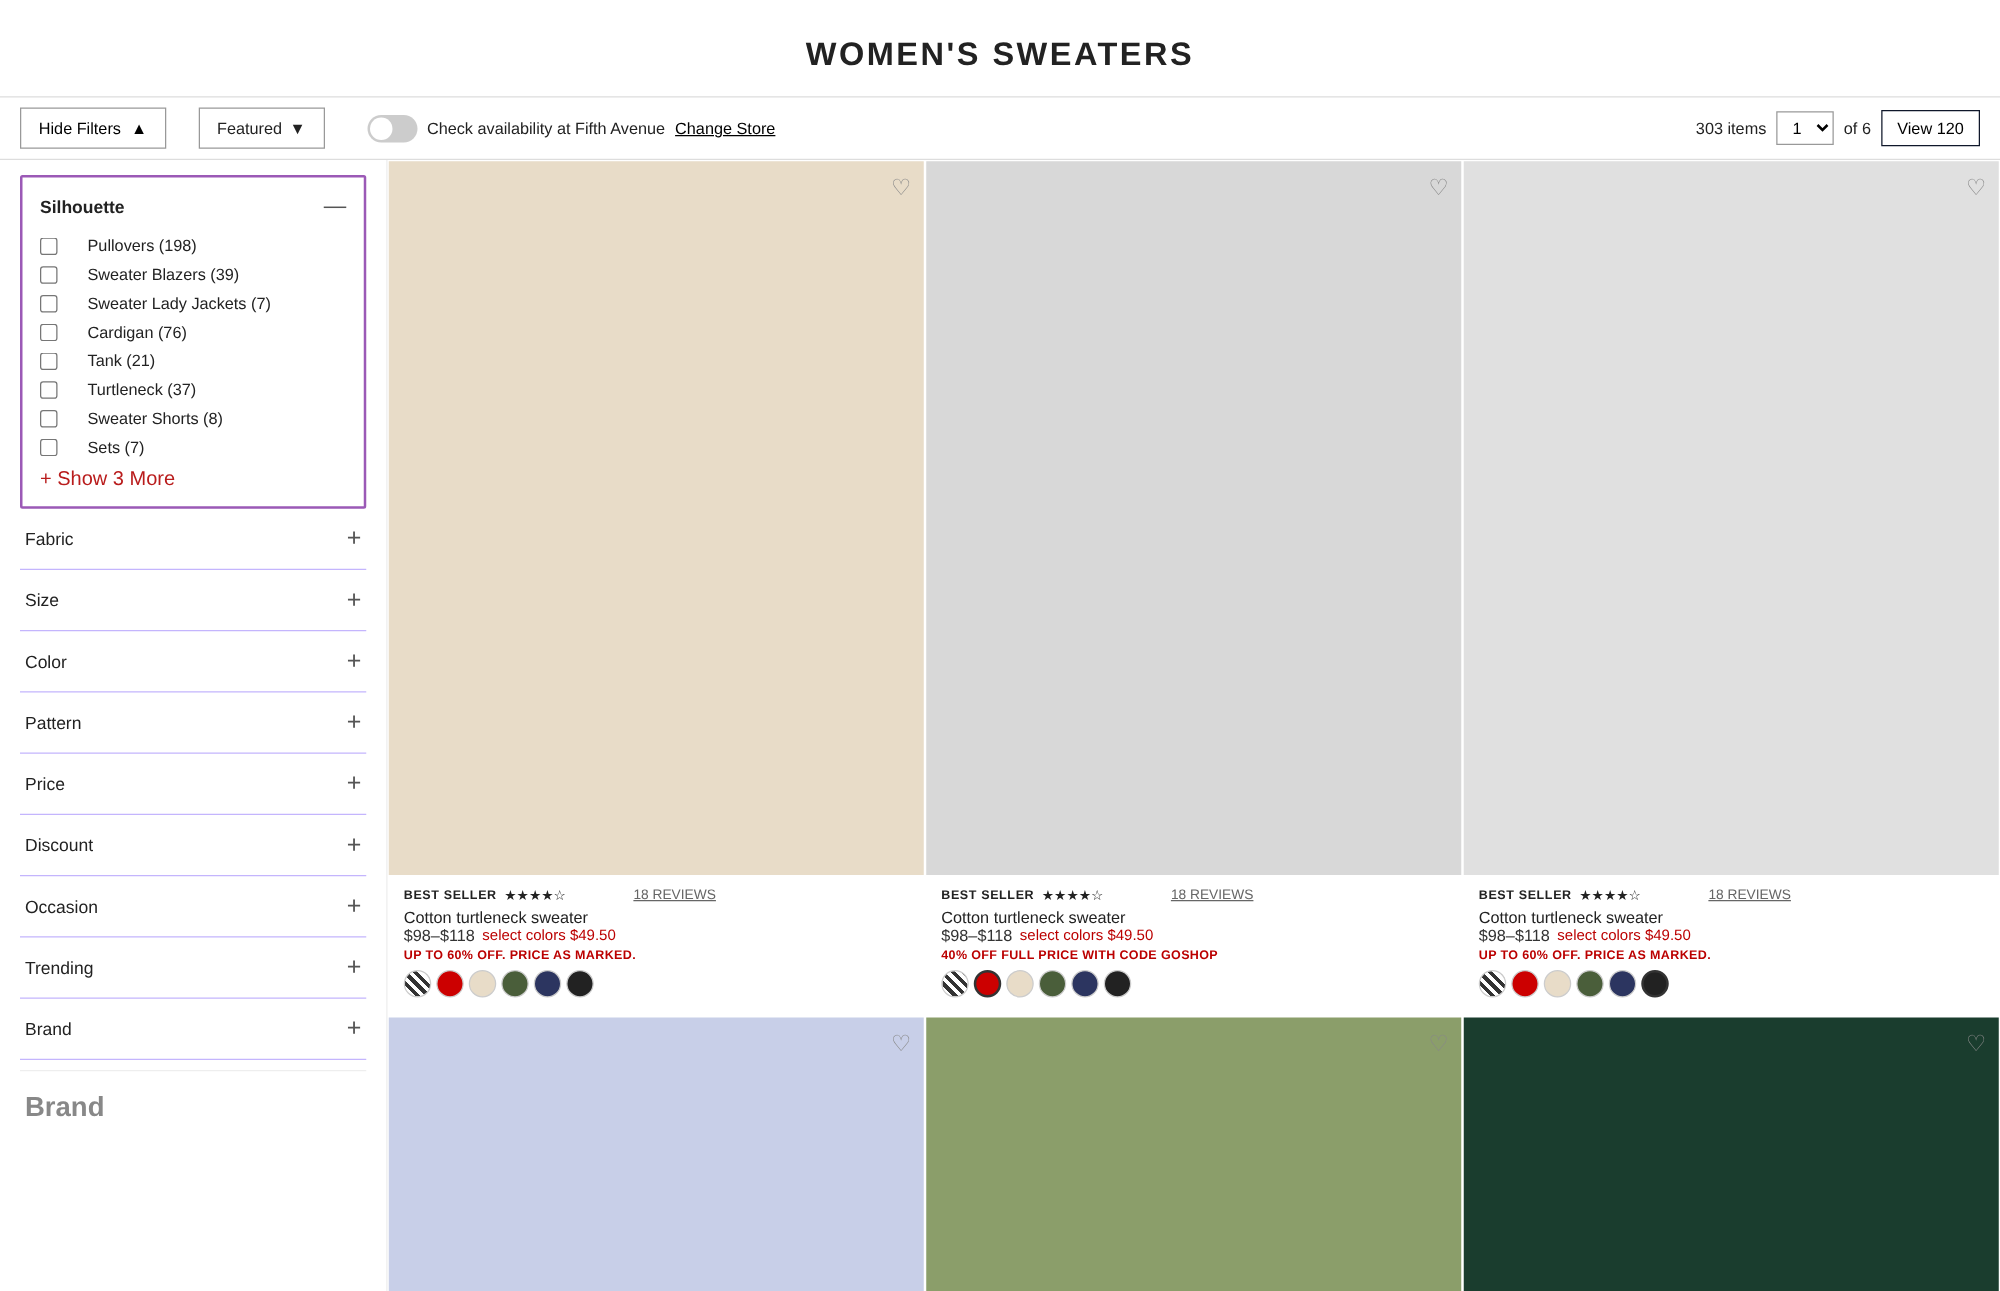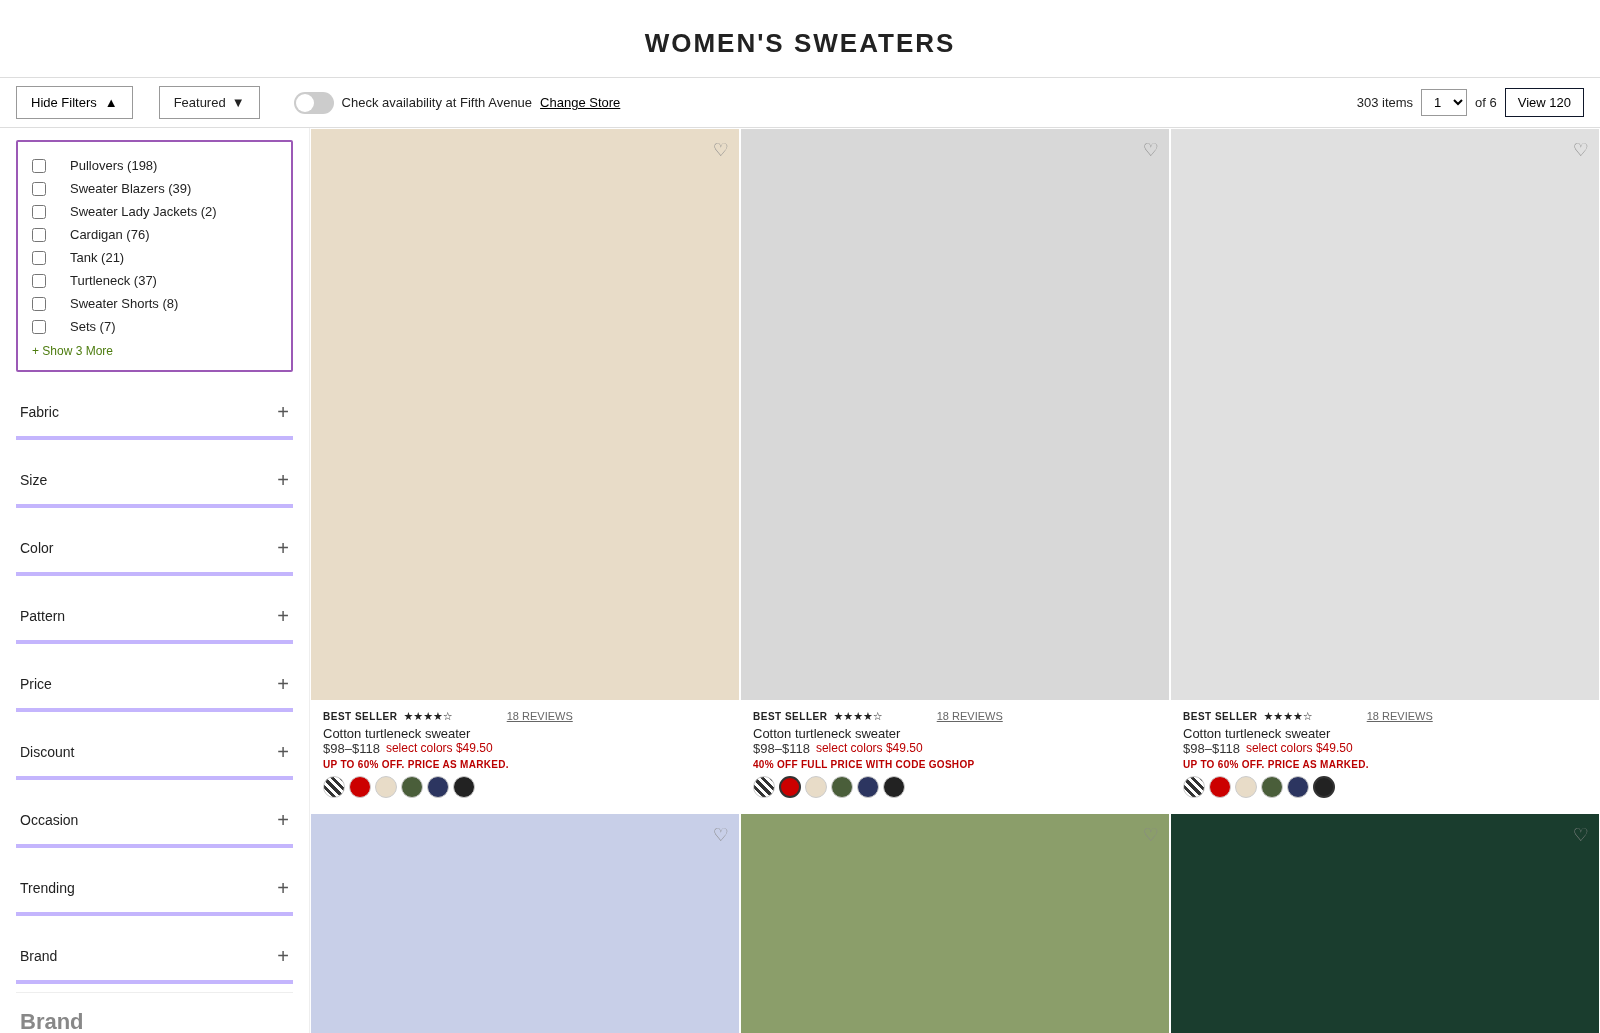--- a/index.html
+++ b/index.html
@@ -148,33 +148,33 @@
       cursor: pointer;
     }
 
     .filter-item input[type="checkbox"] {
       width: 14px;
       height: 14px;
       cursor: pointer;
     }
 
     .show-more-link {
-      color: #4d7c0f;
-      font-size: 12px;
+      color: #b91c1c;
+      font-size: 16px;
       cursor: pointer;
       padding-top: 6px;
       display: block;
       text-decoration: none;
     }
 
     .filter-collapsed {
       border: none;
-      border-bottom: 4px solid #c4b5fd;
+      border-bottom: 1px solid #c4b5fd;
       padding: 14px 0;
-      margin: 16px 0 0 0;
+      margin: 0 0 0 0;
     }
 
     .filter-collapsed-header {
       display: flex;
       justify-content: space-between;
       align-items: center;
       cursor: pointer;
       padding: 0 4px;
     }
 
@@ -361,32 +361,36 @@
     <span>of 6</span>
     <button class="view-btn">View 120</button>
   </div>
 </div>
 
 <div class="main-layout">
 
   <div class="sidebar">
 
     <div class="filter-section">
+      <div class="filter-section-header">
+        <span class="filter-section-title">Silhouette</span>
+        <span class="filter-minus">—</span>
+      </div>
       <div id="silhouette-filters">
           <div class="filter-item">
             <input type="checkbox" style="">
             <span>Pullovers (198)</span>
           </div>
           <div class="filter-item">
             <input type="checkbox" style="">
             <span>Sweater Blazers (39)</span>
           </div>
           <div class="filter-item">
             <input type="checkbox" style="">
-            <span>Sweater Lady Jackets (2)</span>
+            <span>Sweater Lady Jackets (7)</span>
           </div>
           <div class="filter-item">
             <input type="checkbox" style="">
             <span>Cardigan (76)</span>
           </div>
           <div class="filter-item">
             <input type="checkbox" style="">
             <span>Tank (21)</span>
           </div>
           <div class="filter-item">

